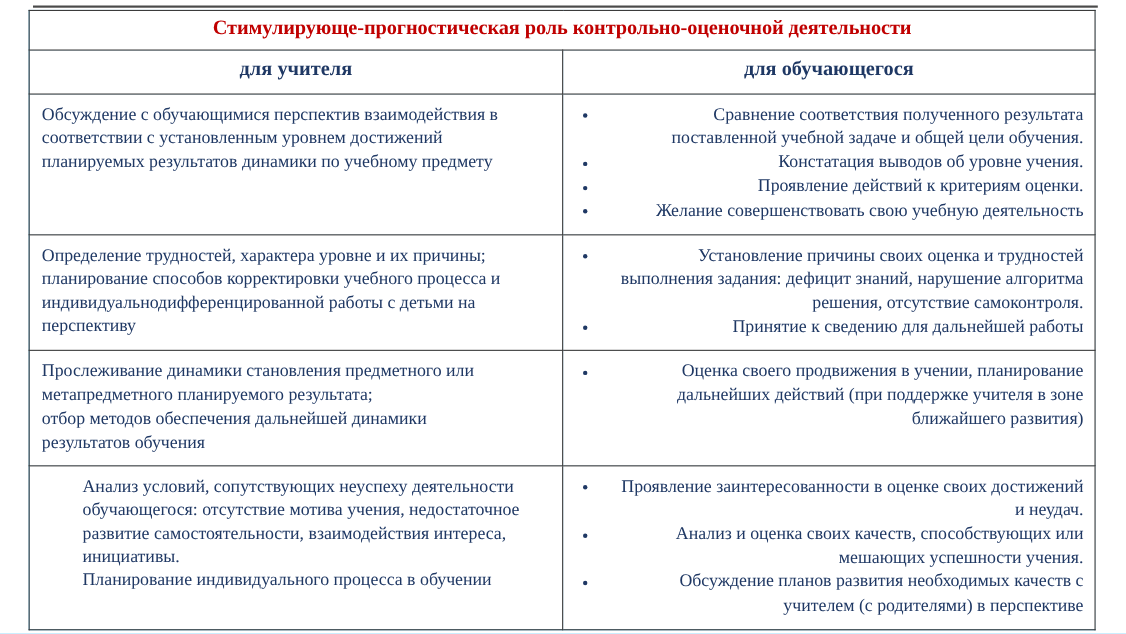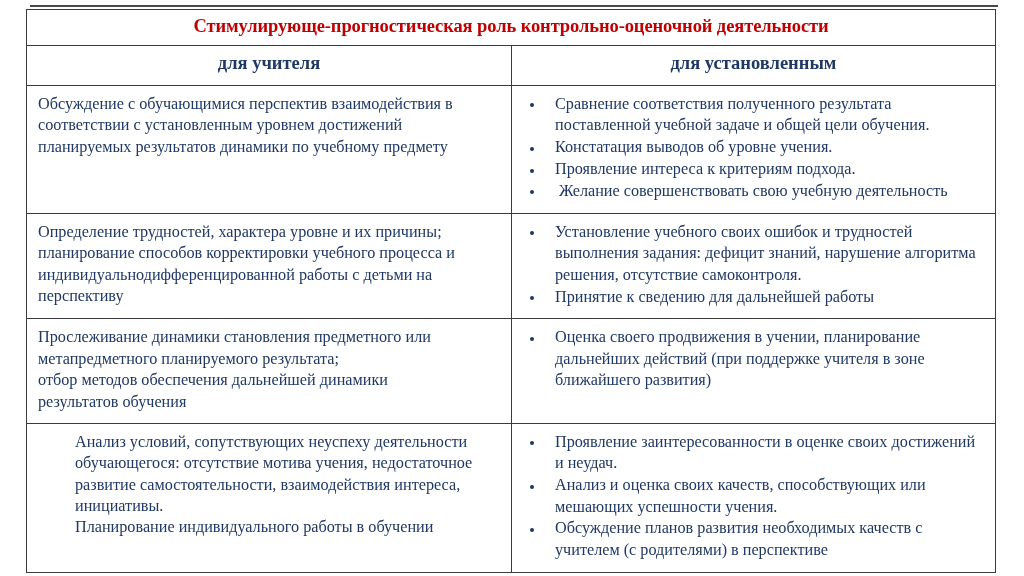--- a/index.html
+++ b/index.html
@@ -77,20 +77,21 @@
     line-height: 1.32;
     padding: 8px 10px 10px 11px;
     margin-left: 28px;
   }
   td.body-cell.left-col {
     width: 485px;
   }
   td.body-cell.right-col {
     width: 484px;
     padding-left: 8px;
+    text-align: right;
   }
 
   .plain-lines {
     margin: 0;
   }
   .plain-lines .ln {
     display: block;
     white-space: pre-wrap;
   }
 
@@ -138,21 +139,21 @@
       <col style="width:485px">
       <col style="width:484px">
     </colgroup>
     <tbody>
       <tr class="r-title">
         <td class="title-cell" colspan="2">Стимулирующе-прогностическая роль контрольно-оценочной деятельности</td>
       </tr>
 
       <tr class="r-head">
         <td class="col-head">для учителя</td>
-        <td class="col-head">для установленным</td>
+        <td class="col-head">для обучающегося</td>
       </tr>
 
       <tr class="r-1">
         <td class="body-cell left-col">
           <div class="plain-lines">
             <span class="ln">Обсуждение с обучающимися перспектив взаимодействия в</span>
             <span class="ln">соответствии с установленным уровнем достижений</span>
             <span class="ln">планируемых результатов динамики по учебному предмету</span>
           </div>
         </td>
@@ -161,21 +162,21 @@
             <li>
               <span class="bullet-dot"></span>
               <span class="li-text">Сравнение соответствия полученного результата поставленной учебной задаче и общей цели обучения.</span>
             </li>
             <li>
               <span class="bullet-dot"></span>
               <span class="li-text">Констатация выводов об уровне учения.</span>
             </li>
             <li>
               <span class="bullet-dot"></span>
-              <span class="li-text">Проявление интереса к критериям подхода.</span>
+              <span class="li-text">Проявление действий к критериям оценки.</span>
             </li>
             <li>
               <span class="bullet-dot"></span>
               <span class="li-text"> Желание совершенствовать свою учебную деятельность</span>
             </li>
           </ul>
         </td>
       </tr>
 
       <tr class="r-2">
@@ -184,21 +185,21 @@
             <span class="ln">Определение трудностей, характера уровне и их причины;</span>
             <span class="ln">планирование способов корректировки учебного процесса и</span>
             <span class="ln">индивидуальнодифференцированной работы с детьми на</span>
             <span class="ln">перспективу</span>
           </div>
         </td>
         <td class="body-cell right-col">
           <ul class="bullets">
             <li>
               <span class="bullet-dot"></span>
-              <span class="li-text">Установление учебного своих ошибок и трудностей выполнения задания: дефицит знаний, нарушение алгоритма решения, отсутствие самоконтроля.</span>
+              <span class="li-text">Установление причины своих оценка и трудностей выполнения задания: дефицит знаний, нарушение алгоритма решения, отсутствие самоконтроля.</span>
             </li>
             <li>
               <span class="bullet-dot"></span>
               <span class="li-text">Принятие к сведению для дальнейшей работы</span>
             </li>
           </ul>
         </td>
       </tr>
 
       <tr class="r-3">
@@ -220,21 +221,21 @@
         </td>
       </tr>
 
       <tr class="r-4">
         <td class="body-cell left-col">
           <div class="plain-lines">
             <span class="ln">Анализ условий, сопутствующих неуспеху деятельности</span>
             <span class="ln">обучающегося: отсутствие мотива учения, недостаточное</span>
             <span class="ln">развитие самостоятельности, взаимодействия интереса,</span>
             <span class="ln">инициативы.</span>
-            <span class="ln">Планирование индивидуального работы в обучении</span>
+            <span class="ln">Планирование индивидуального процесса в обучении</span>
           </div>
         </td>
         <td class="body-cell right-col">
           <ul class="bullets">
             <li>
               <span class="bullet-dot"></span>
               <span class="li-text">Проявление заинтересованности в оценке своих достижений и неудач.</span>
             </li>
             <li>
               <span class="bullet-dot"></span>

